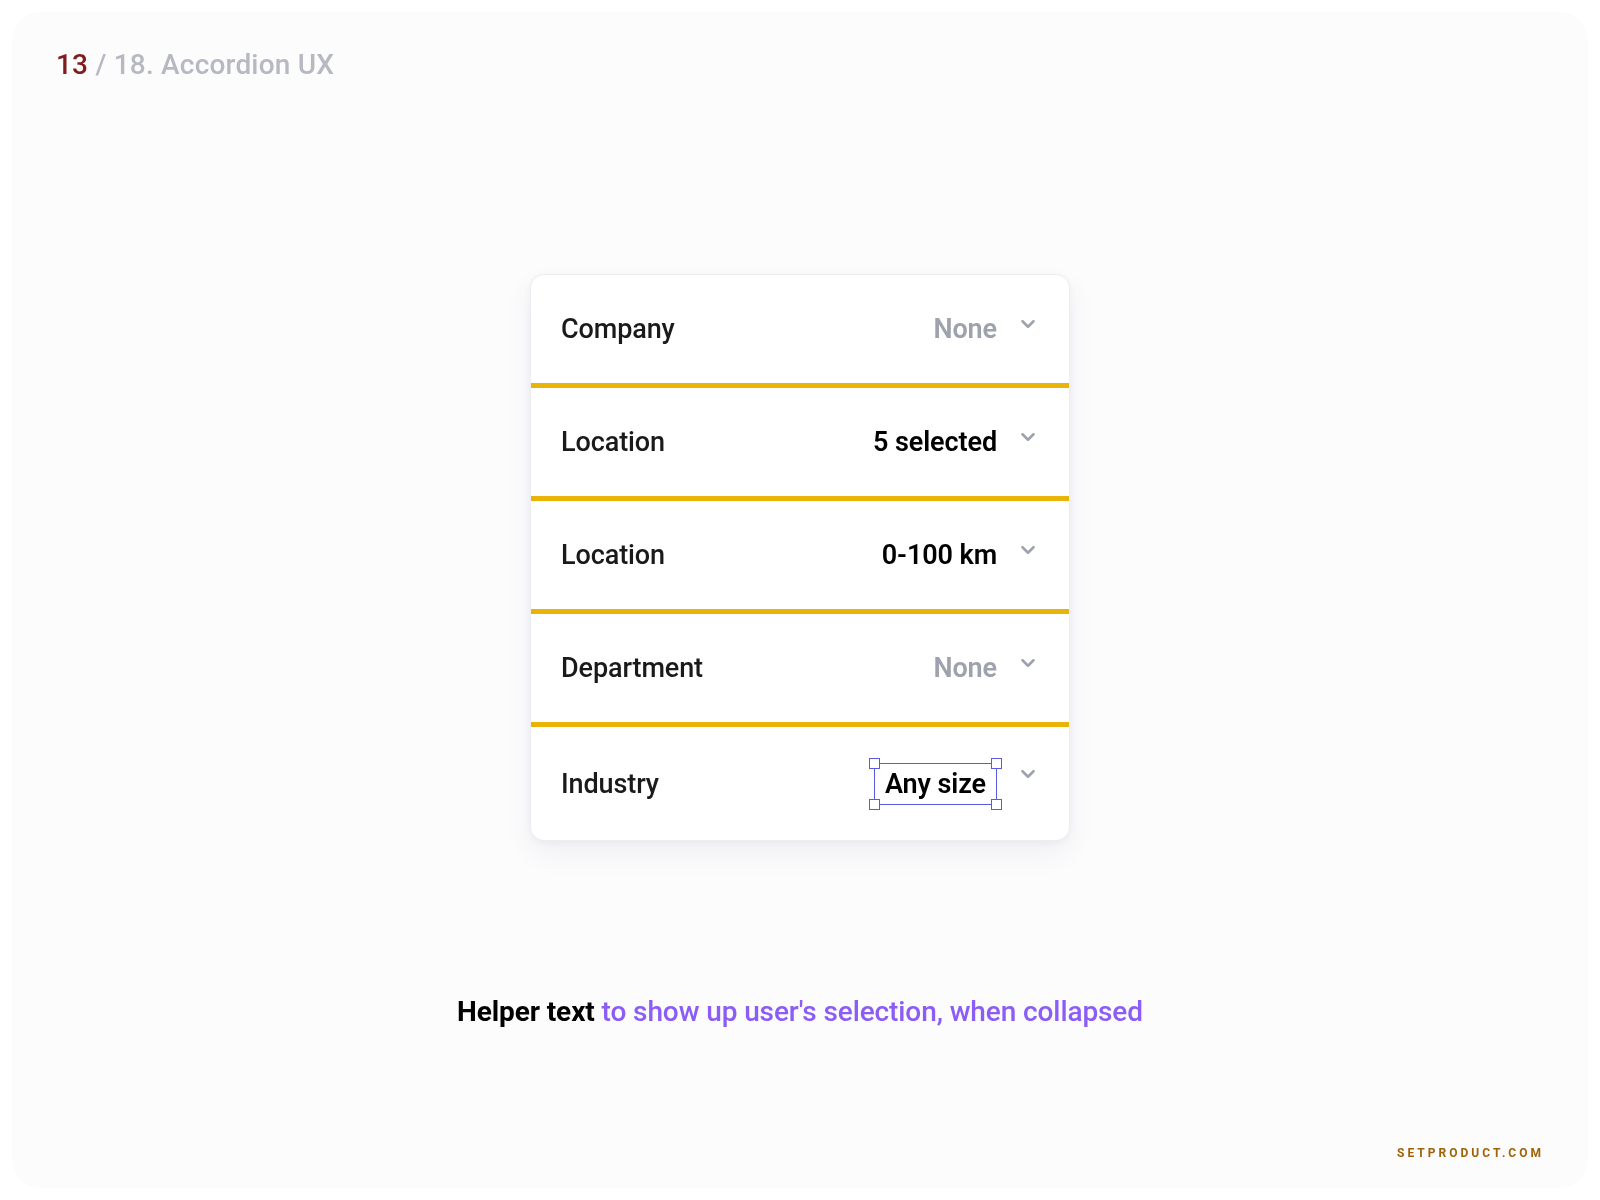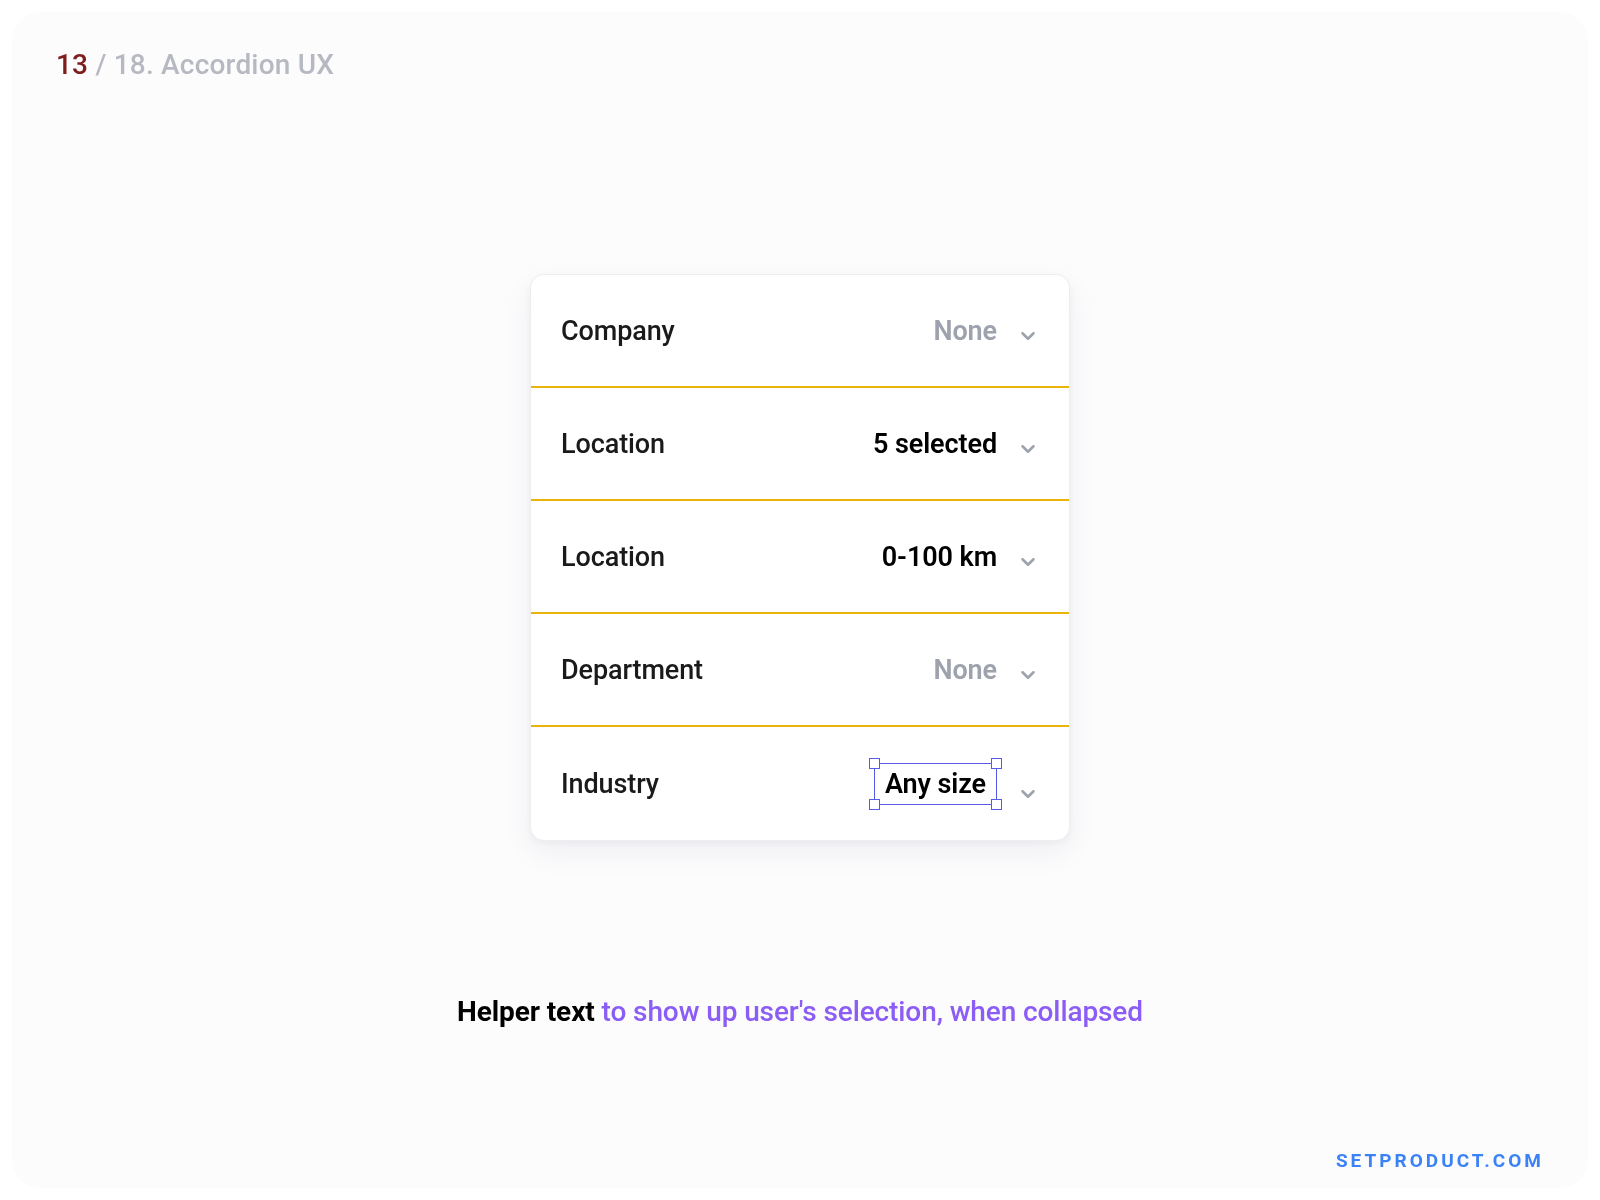--- a/index.html
+++ b/index.html
@@ -38,34 +38,34 @@
     border-radius: 14px;
     box-shadow: 0 12px 30px rgba(30,35,60,0.06), 0 2px 6px rgba(30,35,60,0.04);
     overflow: visible;
   }
   .row {
     display: flex;
     align-items: center;
     justify-content: space-between;
     padding: 0 30px;
     height: 113px;
-    border-bottom: 2px solid #eab308;
+    border-bottom: 5px solid #eab308;
     cursor: pointer;
     position: relative;
   }
   .row:last-child { border-bottom: none; }
   .row .label {
     font-size: 27px;
     font-weight: 500;
     color: #1a1a1a;
     letter-spacing: -0.1px;
   }
   .row .right {
     display: flex;
-    align-items: flex-end;
+    align-items: flex-start;
     gap: 20px;
   }
   .row .value {
     font-size: 27px;
     font-weight: 600;
     letter-spacing: -0.1px;
   }
   .value-muted { color: #9ea2ad; }
   .value-active { color: #000000; }
   .chev {
@@ -100,26 +100,26 @@
     width: 100%;
     text-align: center;
     font-size: 28px;
     font-weight: 500;
     letter-spacing: -0.1px;
   }
   .caption .b { color: #000000; font-weight: 700; }
   .caption .m { color: #8b5cf6; }
   .watermark {
     position: absolute;
-    bottom: 16px;
+    bottom: 28px;
     right: 44px;
-    font-size: 19px;
+    font-size: 12px;
     font-weight: 700;
     letter-spacing: 3px;
-    color: #3b82f6;
+    color: #a16207;
   }
 </style>
 </head>
 <body>
 
 <div class="frame">
 
   <div class="header">
     <span class="num">13</span><span class="rest"> / </span><span class="rest">18</span><span class="rest">. Accordion UX</span>
   </div>

